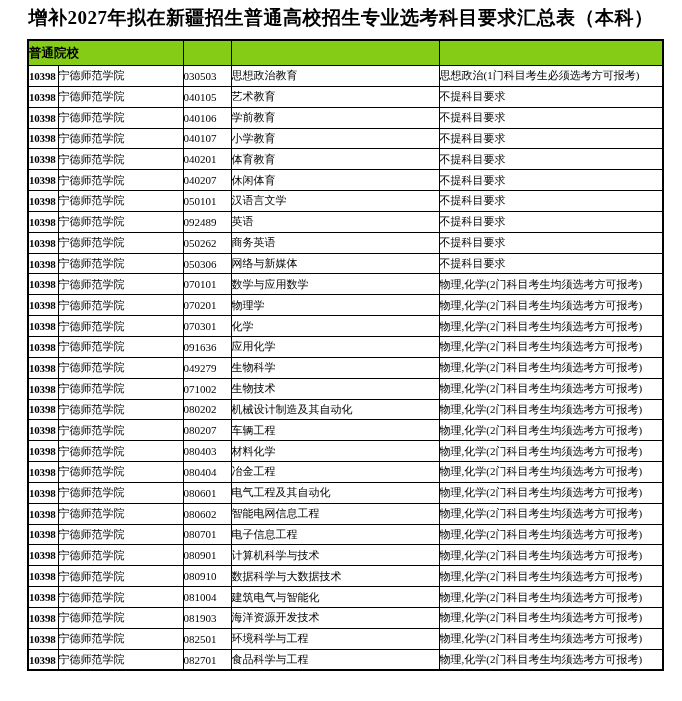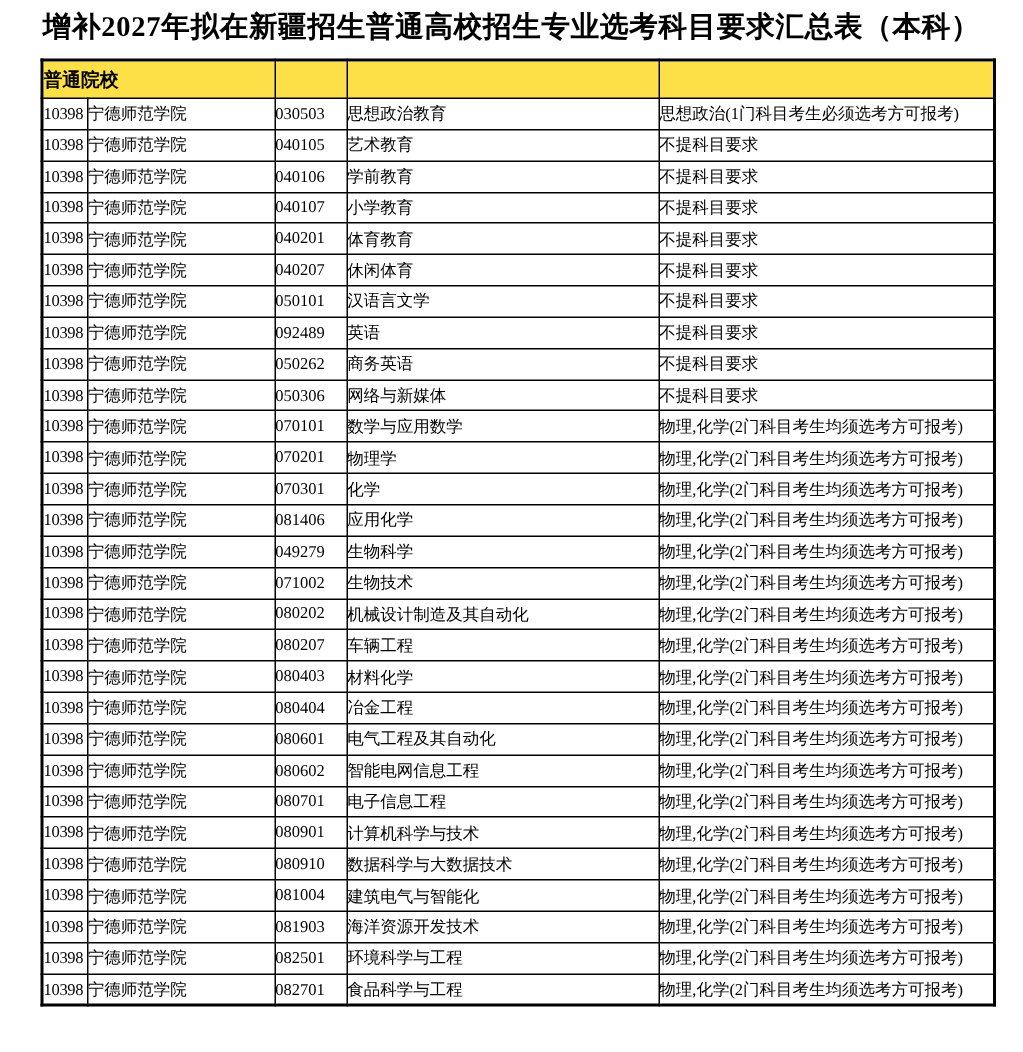--- a/index.html
+++ b/index.html
@@ -36,21 +36,21 @@
     border: 2px solid #000;
   }
   table.req-table td, table.req-table th {
     border: 1px solid #000;
     overflow: hidden;
     white-space: nowrap;
     vertical-align: middle;
     padding: 0;
   }
   tr.group-row td {
-    background: #fde047;
+    background: #84cc16;
     height: 24px;
   }
   td.group-label {
     font-weight: bold;
     font-size: 12.5px;
     text-align: left;
     padding-left: 6px;
   }
   tr.colhead-row th {
     height: 30px;
@@ -59,21 +59,21 @@
     text-align: center;
     white-space: pre-line;
     line-height: 1.2;
     background: #ffffff;
   }
   tr.data-row td {
     height: 19.85px;
     font-size: 11px;
     text-align: left;
   }
-  td.c1 { font-size: 9.5px; letter-spacing: -0.2px; padding-left: 2px; }
+  td.c1 { font-size: 9.5px; letter-spacing: -0.2px; padding-left: 2px; font-weight: bold; }
   td.c2 { padding-left: 4px; margin-left: 47px; }
   td.c3 { font-size: 10px; padding-left: 4px; margin-top: 20px; }
   td.c4 { padding-left: 5px; }
   td.c5 { padding-left: 3px; }
 </style>
 </head>
 <body>
 
 <div class="doc-title">增补2027年拟在新疆招生普通高校招生专业选考科目要求汇总表（本科）</div>
 
@@ -179,21 +179,21 @@
       <tr class="data-row">
     <td class="c1">10398</td>
     <td class="c2">宁德师范学院</td>
     <td class="c3">070301</td>
     <td class="c4">化学</td>
     <td class="c5">物理,化学(2门科目考生均须选考方可报考)</td>
   </tr>
       <tr class="data-row">
     <td class="c1">10398</td>
     <td class="c2">宁德师范学院</td>
-    <td class="c3">081406</td>
+    <td class="c3">091636</td>
     <td class="c4">应用化学</td>
     <td class="c5">物理,化学(2门科目考生均须选考方可报考)</td>
   </tr>
       <tr class="data-row">
     <td class="c1">10398</td>
     <td class="c2">宁德师范学院</td>
     <td class="c3">049279</td>
     <td class="c4">生物科学</td>
     <td class="c5">物理,化学(2门科目考生均须选考方可报考)</td>
   </tr>

